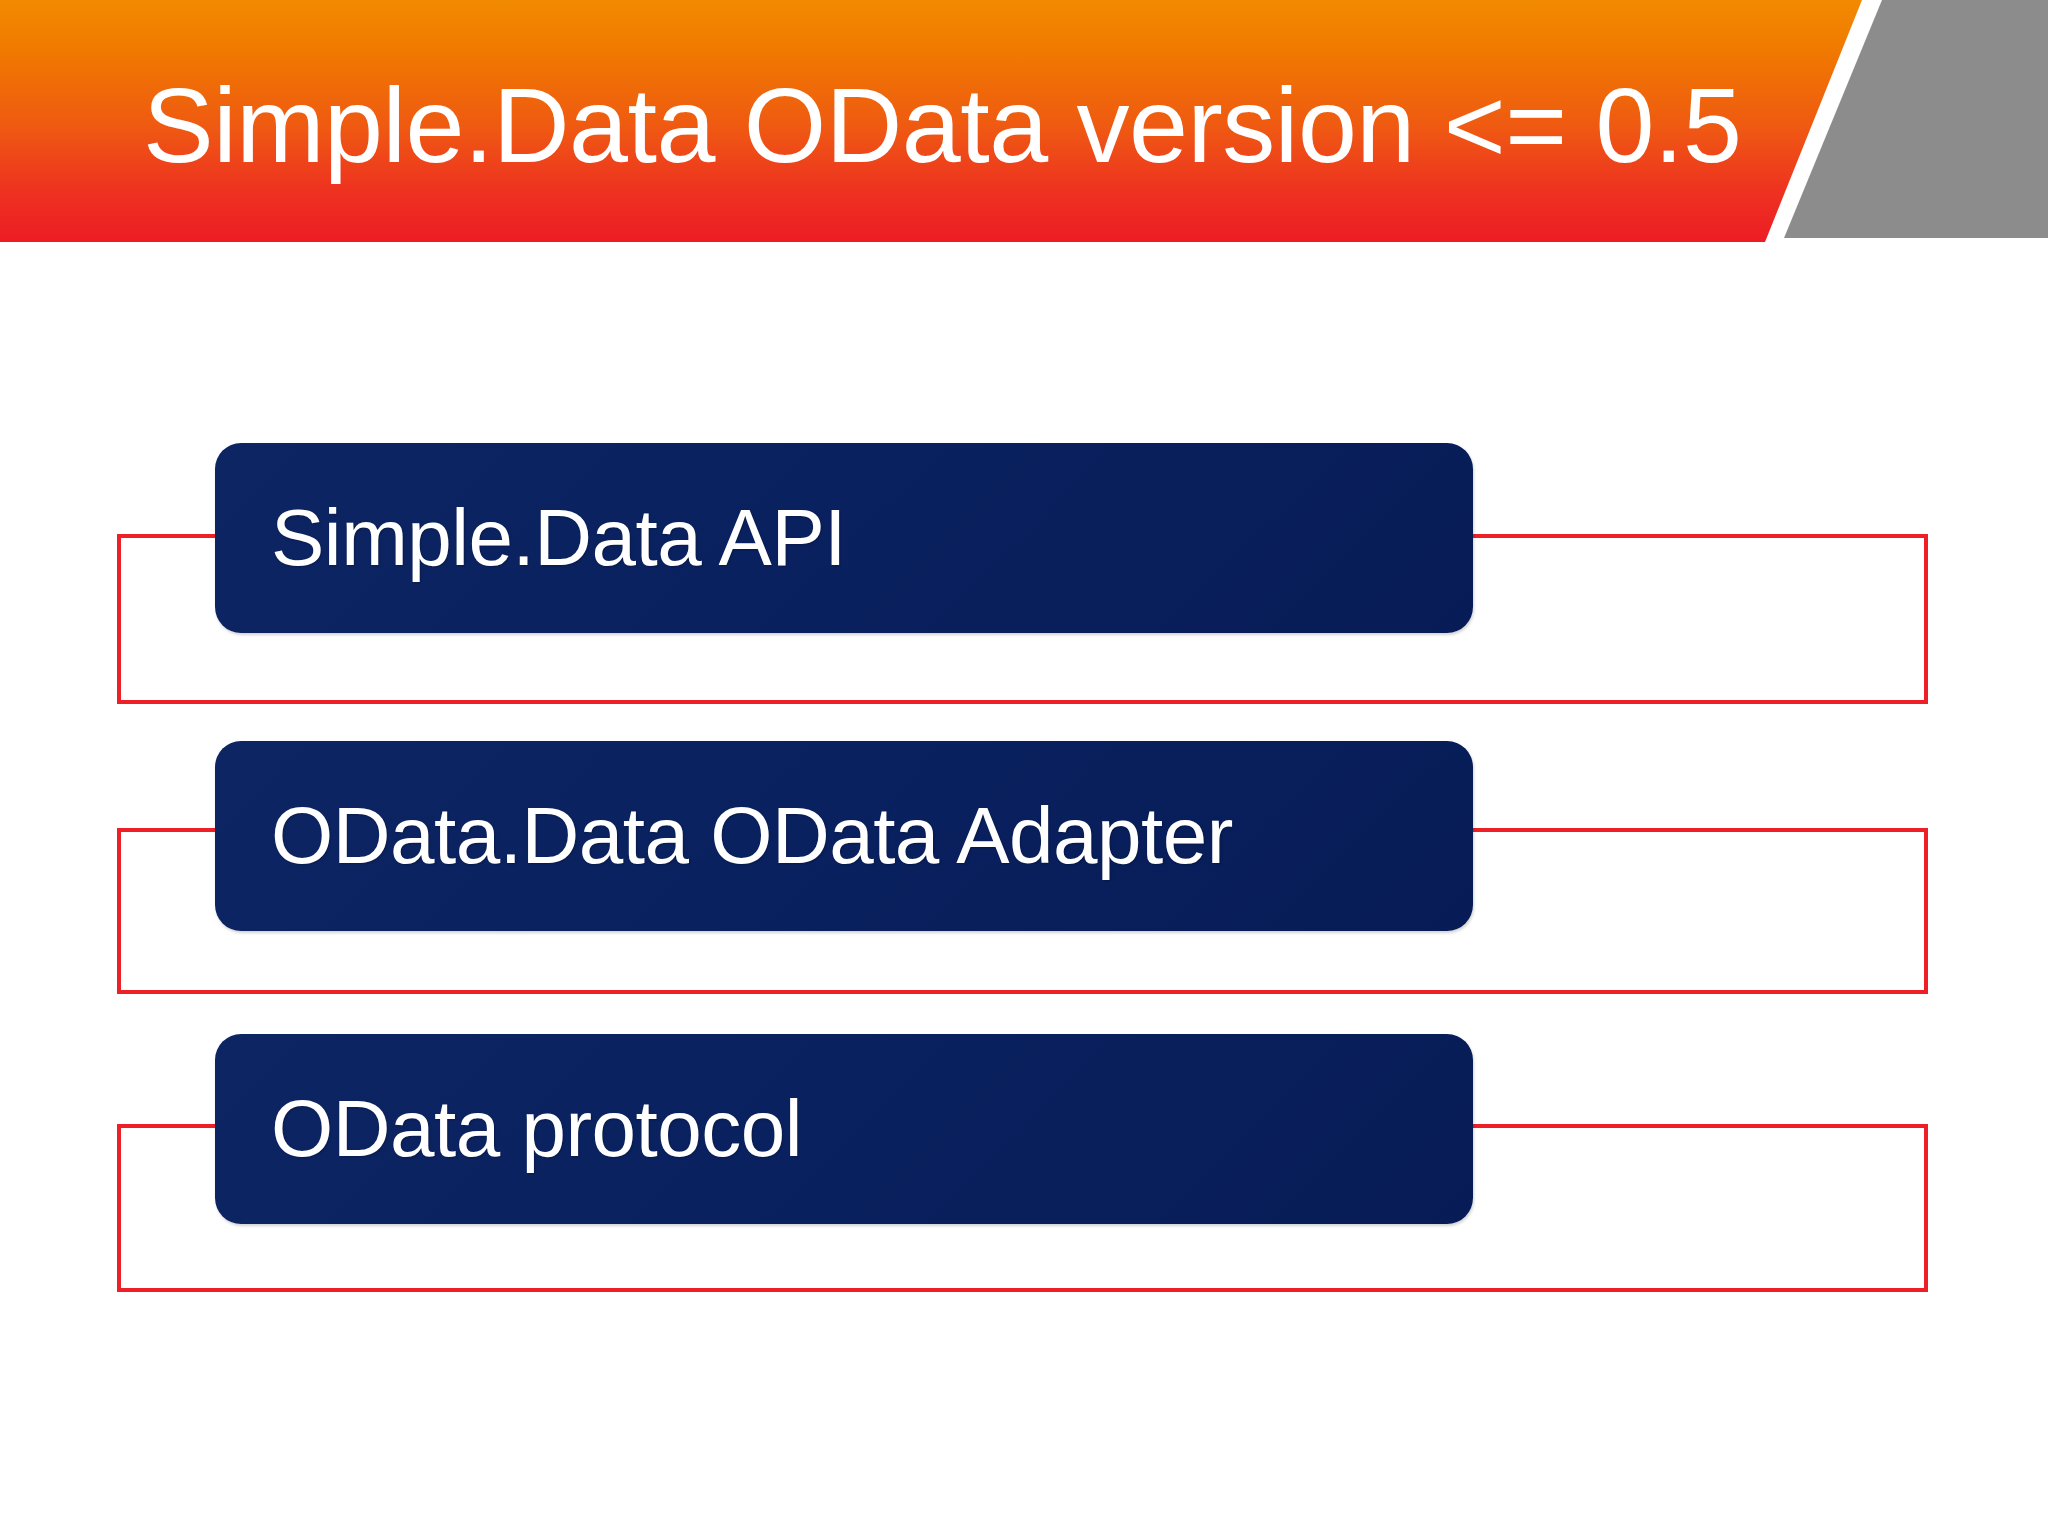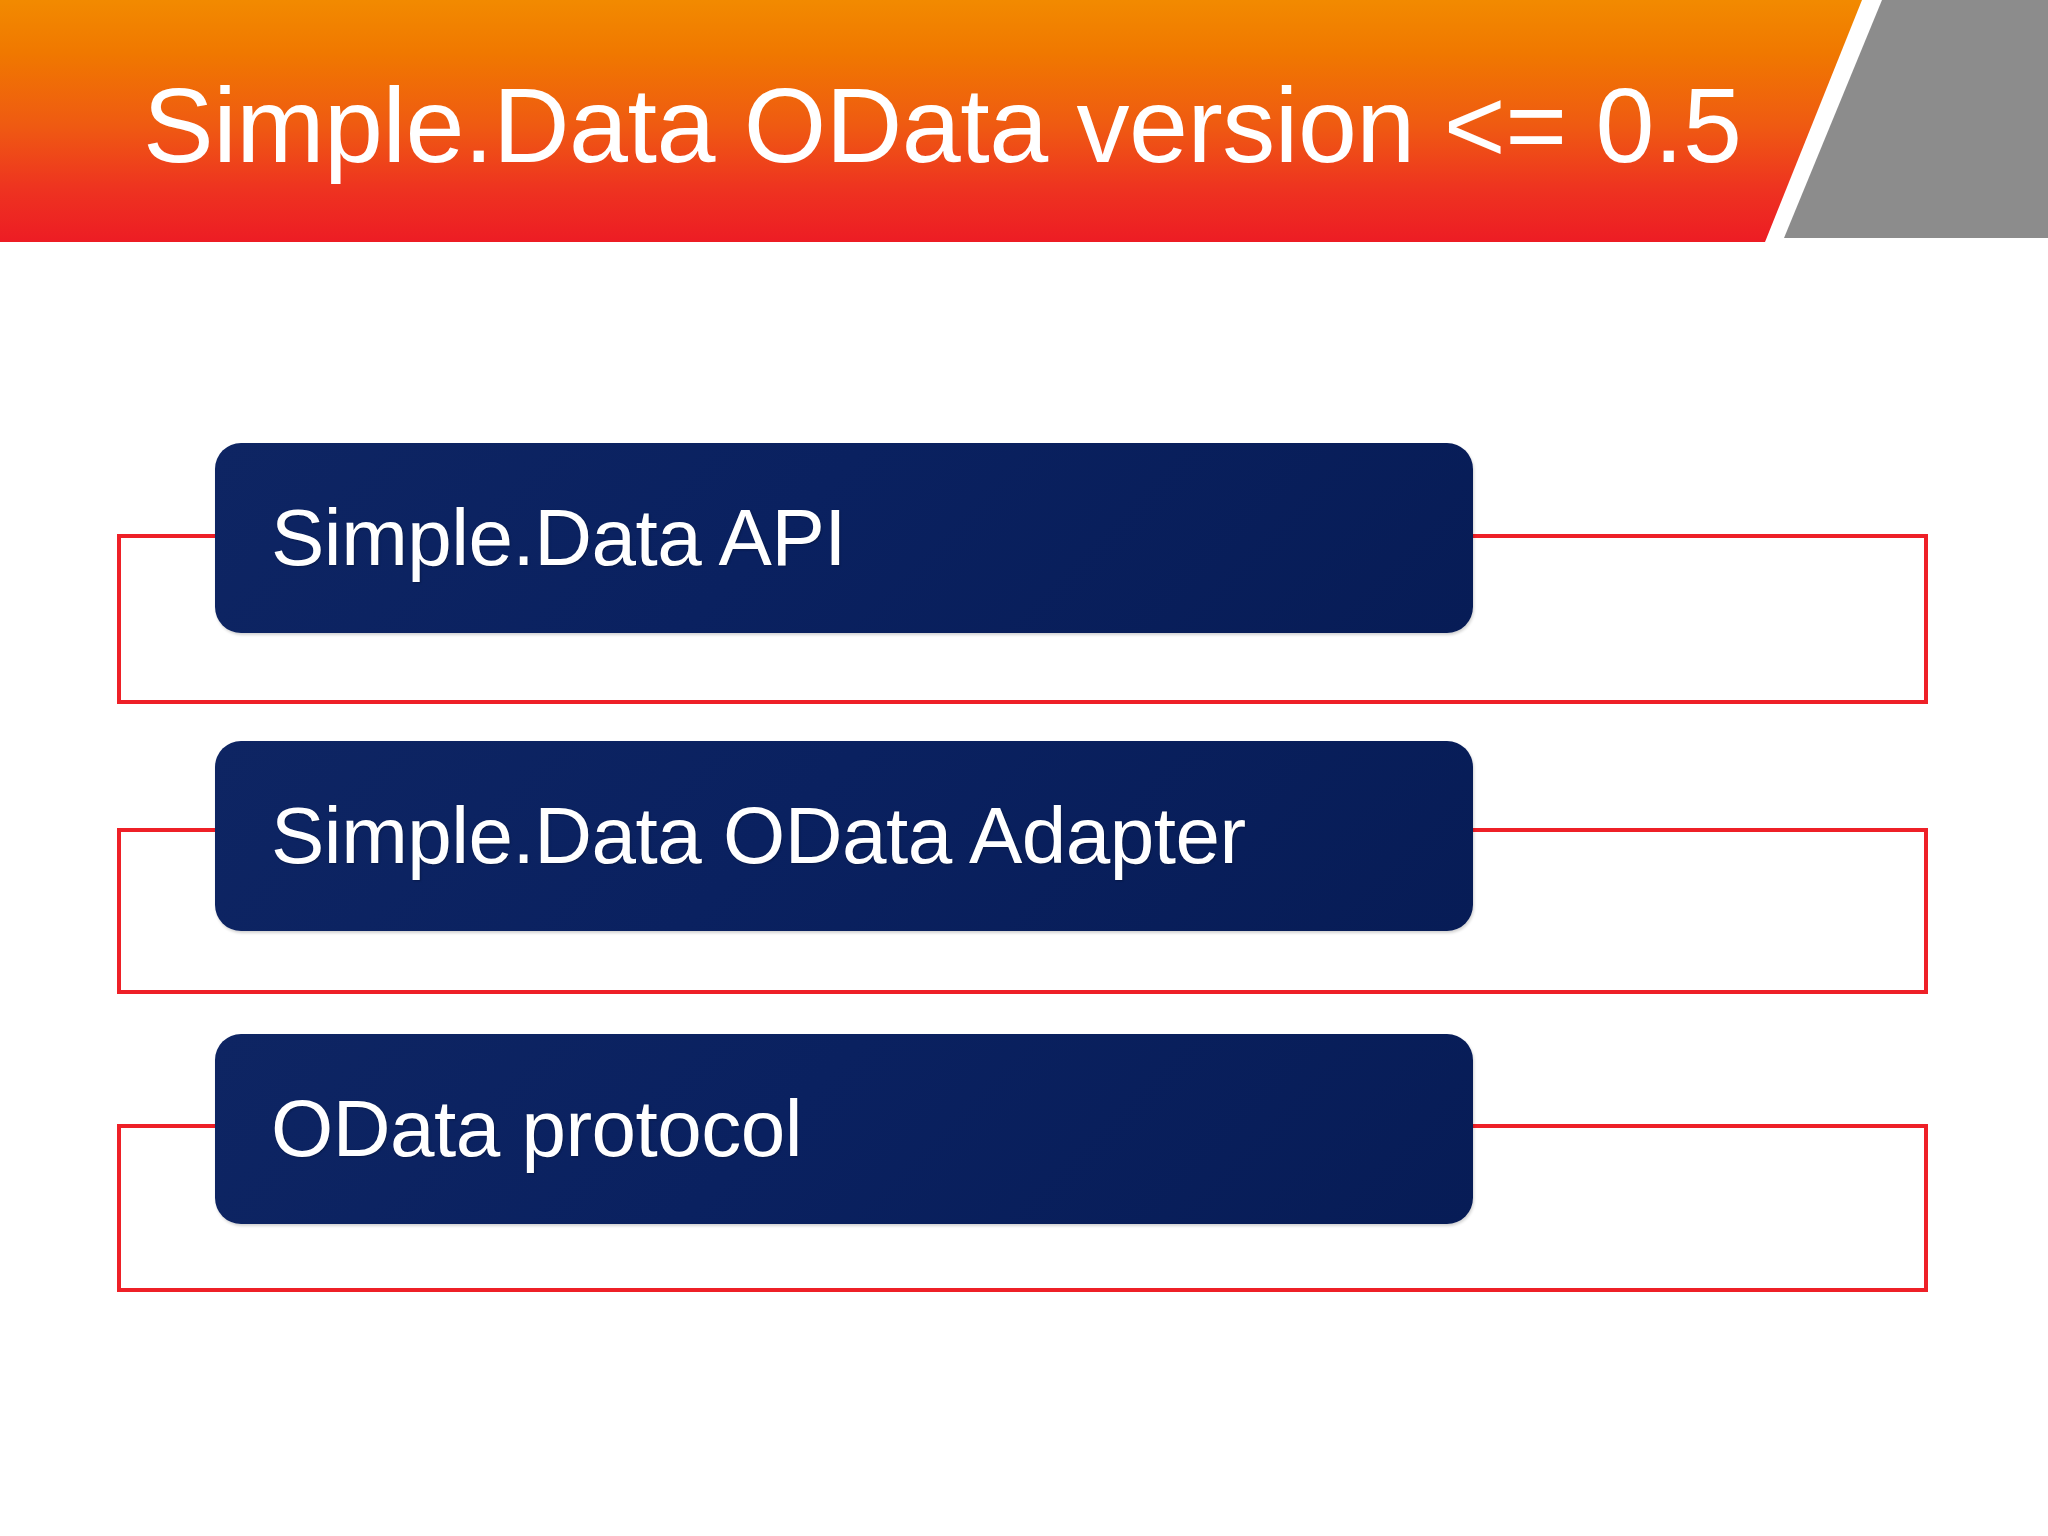--- a/index.html
+++ b/index.html
@@ -120,21 +120,21 @@
     <div class="layer-row">
       <div class="red-frame" style="left:117px; top:534px; width:1811px; height:170px;"></div>
       <div class="blue-box" style="left:215px; top:443px; width:1258px; height:190px;">
         <span class="blue-box-label">Simple.Data API</span>
       </div>
     </div>
 
     <div class="layer-row">
       <div class="red-frame" style="left:117px; top:828px; width:1811px; height:166px;"></div>
       <div class="blue-box" style="left:215px; top:741px; width:1258px; height:190px;">
-        <span class="blue-box-label">Simple.Data OData Adapter</span>
+        <span class="blue-box-label">OData.Data OData Adapter</span>
       </div>
     </div>
 
     <div class="layer-row">
       <div class="red-frame" style="left:117px; top:1124px; width:1811px; height:168px;"></div>
       <div class="blue-box" style="left:215px; top:1034px; width:1258px; height:190px;">
         <span class="blue-box-label">OData protocol</span>
       </div>
     </div>
 

